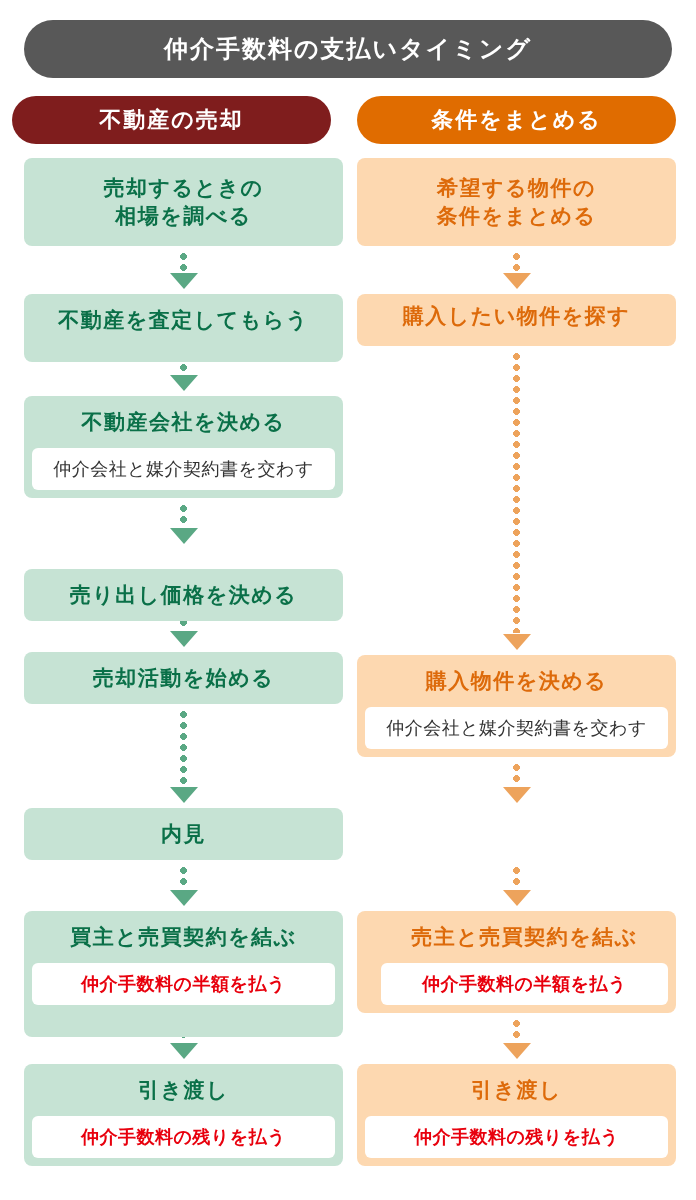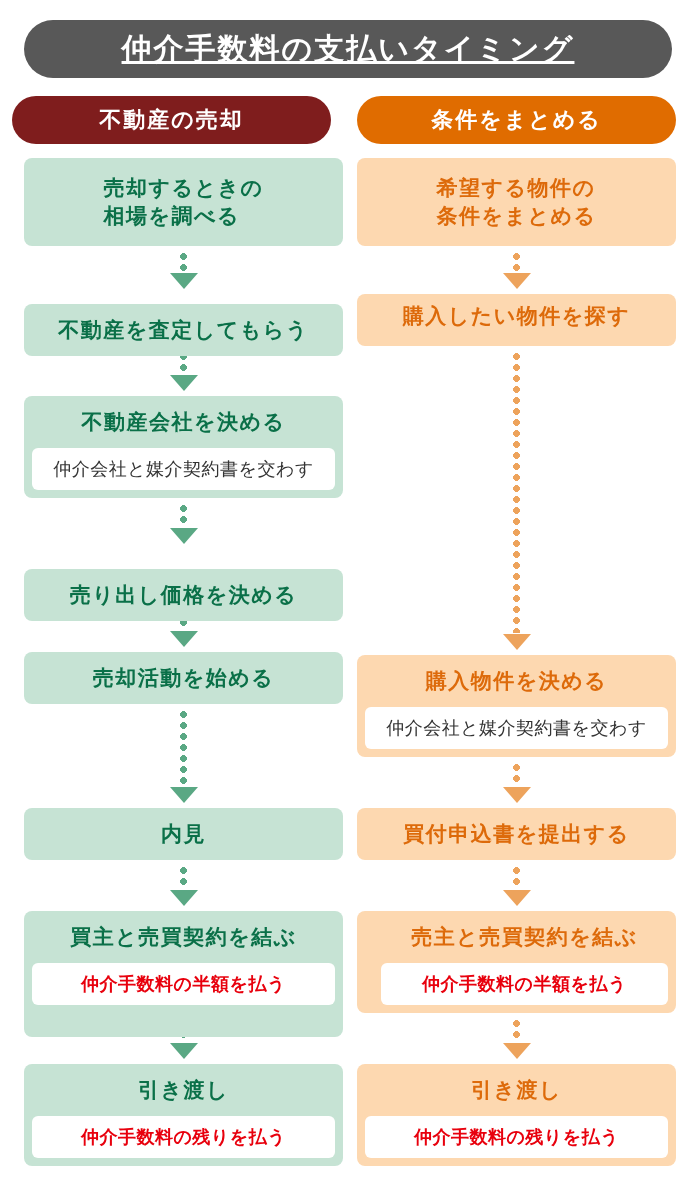--- a/index.html
+++ b/index.html
@@ -16,24 +16,23 @@
   .title-bar{
     position:absolute;
     left:24px;top:20px;
     width:648px;height:58px;
     background:#585858;
     border-radius:29px;
     display:flex;align-items:center;justify-content:center;
   }
   .title-bar .txt{
     color:#ffffff;
-    font-size:30px;
+    font-size:24px;
     font-weight:bold;
     letter-spacing:2px;
-    text-decoration:underline;
   }
 
   
   .col-head{
     position:absolute;
     top:96px;
     width:319px;height:48px;
     border-radius:24px;
     display:flex;align-items:center;justify-content:center;
   }
@@ -59,20 +58,21 @@
     box-sizing:border-box;
   }
   .step.green{background:#c6e3d4;}
   .step.orange{background:#fdd8b0;}
 
   .step .main{
     display:flex;align-items:center;justify-content:center;
     font-size:21px;font-weight:bold;
     letter-spacing:1.5px;
     line-height:1.35;
+    text-align:center;
     box-sizing:border-box;
   }
   .step.green .main{color:#0a7048;}
   .step.orange .main{color:#dd6a0a;}
 
   .step .sub{
     margin:0 8px 8px 8px;
     background:#ffffff;
     border-radius:6px;
     height:42px;
@@ -151,21 +151,21 @@
         <div class="line"></div>
         <div class="head"></div>
       </div>
       <div class="arrow green" style="top: 1018px; height: 41px; left: 145.5px;">
         <div class="line"></div>
         <div class="head"></div>
       </div>
       <div class="step green" style="top: 158px; height: 88px;">
         <div class="main" style="height: 88px;">売却するときの<br>相場を調べる</div>
       </div>
-      <div class="step green" style="top: 304px; height: 52px;">
+      <div class="step green" style="top: 294px; height: 68px;">
         <div class="main" style="height: 52px;">不動産を査定してもらう</div>
       </div>
       <div class="step green" style="top: 396px; height: 102px;">
         <div class="main" style="height: 52px;">不動産会社を決める</div>
         <div class="sub plain">仲介会社と媒介契約書を交わす</div>
       </div>
       <div class="step green" style="top: 549px; height: 52px; margin-top: 20px;">
         <div class="main" style="height: 52px;">売り出し価格を決める</div>
       </div>
       <div class="step green" style="top: 652px; height: 52px;">
@@ -207,23 +207,20 @@
       <div class="step orange" style="top: 158px; height: 88px;">
         <div class="main" style="height: 88px;">希望する物件の<br>条件をまとめる</div>
       </div>
       <div class="step orange" style="top: 294px; height: 52px;">
         <div class="main" style="height: 44px;">購入したい物件を探す</div>
       </div>
       <div class="step orange" style="top: 655px; height: 102px;">
         <div class="main" style="height: 52px;">購入物件を決める</div>
         <div class="sub plain">仲介会社と媒介契約書を交わす</div>
       </div>
-      <div class="step orange" style="top: 808px; height: 52px;">
-        <div class="main" style="height: 52px;">買付申込書を提出する</div>
-      </div>
       <div class="step orange" style="top: 911px; height: 102px; padding-left: 16px;">
         <div class="main" style="height: 52px;">売主と売買契約を結ぶ</div>
         <div class="sub fee">仲介手数料の半額を払う</div>
       </div>
       <div class="step orange" style="top: 1064px; height: 102px;">
         <div class="main" style="height: 52px;">引き渡し</div>
         <div class="sub fee">仲介手数料の残りを払う</div>
       </div>
     </div>
 

